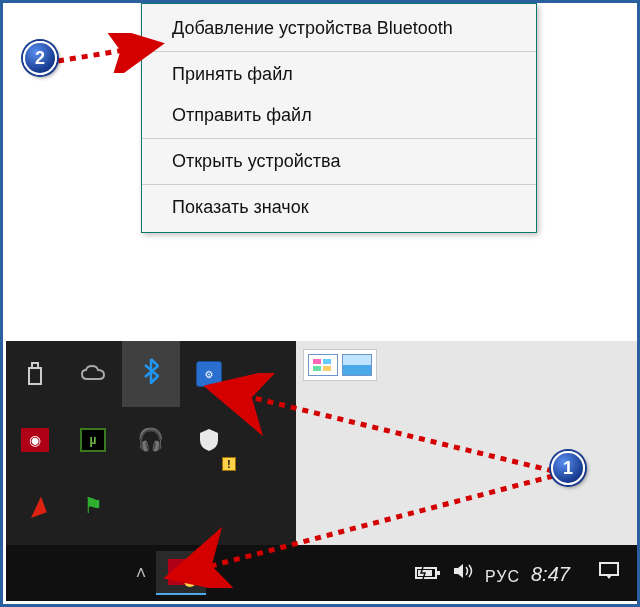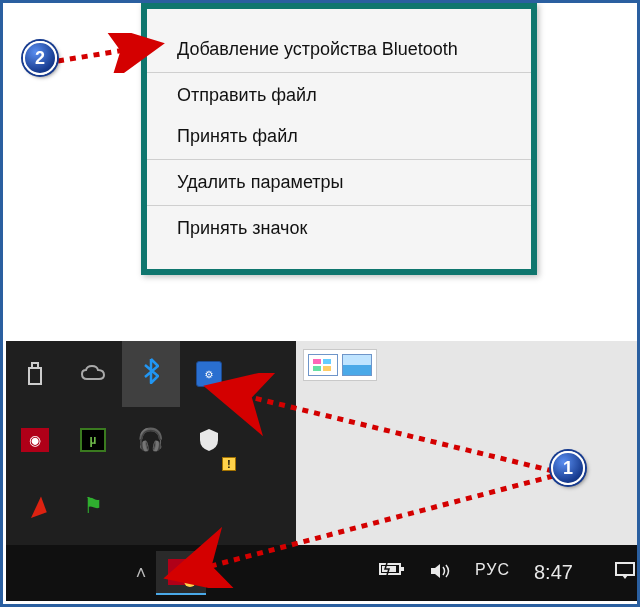--- a/index.html
+++ b/index.html
@@ -14,23 +14,23 @@
     overflow: hidden;
     border: 3px solid #2a5fa0;
   }
   
   .context-menu {
     position: absolute;
     left: 138px;
     top: 0px;
     width: 396px;
     background: #f5f5f5;
-    border: 6px solid #0f766e;
+    border: 1px solid #0f766e;
     box-shadow: 2px 2px 6px rgba(0,0,0,0.25);
-    padding: 20px 0;
+    padding: 4px 0;
   }
   .menu-item {
     padding: 10px 20px 10px 30px;
     white-space: nowrap;
     cursor: pointer;
     font-size: 18px;
     color: #111;
   }
   .menu-item.bold { font-weight: 600; }
   .menu-sep {
@@ -116,27 +116,27 @@
   .taskbar-chevron { width:30px; text-align:center; color:#bbb;}
   .taskbar-item {
     width: 50px; height: 44px; display:flex;align-items:center;justify-content:center;
   }
   .taskbar-item.active { background:#2a2a2a; border-bottom:2px solid #4aa9e8;}
   .tb-icon-block { width:26px;height:26px;background:#b00018; position:relative;}
   .tb-icon-block::after { content:""; position:absolute; right:-2px; bottom:-2px; width:12px;height:12px;background:#ffd24a;border-radius:50%;}
   .taskbar-right {
     margin-left: auto;
     display: flex;
-    align-items: flex-start;
-    gap: 24px;
-    padding-right: 4px;
+    align-items: flex-end;
+    gap: 11px;
+    padding-right: 20px;
   }
   .tb-small { font-size: 18px; color:#e8e8e8; cursor:pointer;}
   .tb-lang { font-size:16px; letter-spacing:1px;}
-  .tb-time { font-size:20px; min-width:56px;}
+  .tb-time { font-size:20px; min-width:56px;font-style:italic;}
   
   .callout {
     position: absolute;
     width: 34px; height: 34px;
     background: radial-gradient(circle at 35% 30%, #5a8ef0, #173b8f 70%, #0a245c);
     border-radius: 50%;
     border: 2px solid #fff;
     box-shadow: 0 0 0 2px #173b8f, 2px 2px 4px rgba(0,0,0,0.5);
     display:flex;align-items:center;justify-content:center;
     color:#fff;font-weight:bold;font-size:18px;
@@ -148,26 +148,26 @@
   }
   .flag-green { color:#2fae2f; font-size:22px;}
   .red-plane { color:#d21; font-size:22px; transform:rotate(-20deg);}
 </style>
 </head>
 <body>
 
 <div class="context-menu">
   <div class="menu-item">Добавление устройства Bluetooth</div>
   <div class="menu-sep"></div>
+  <div class="menu-item">Принять файл</div>
   <div class="menu-item">Отправить файл</div>
-  <div class="menu-item">Принять файл</div>
   <div class="menu-sep"></div>
-  <div class="menu-item">Удалить параметры</div>
+  <div class="menu-item">Открыть устройства</div>
   <div class="menu-sep"></div>
-  <div class="menu-item">Принять значок</div>
+  <div class="menu-item">Показать значок</div>
 </div>
 
 <div class="tray-panel">
   <div class="tray-row">
     <div class="tray-cell">
       <svg width="20" height="24" viewBox="0 0 20 24">
           <rect x="4" y="6" width="12" height="16" fill="none" stroke="#ccc" stroke-width="2"></rect>
           <rect x="7" y="1" width="6" height="5" fill="none" stroke="#ccc" stroke-width="2"></rect>
         </svg>
     </div>

